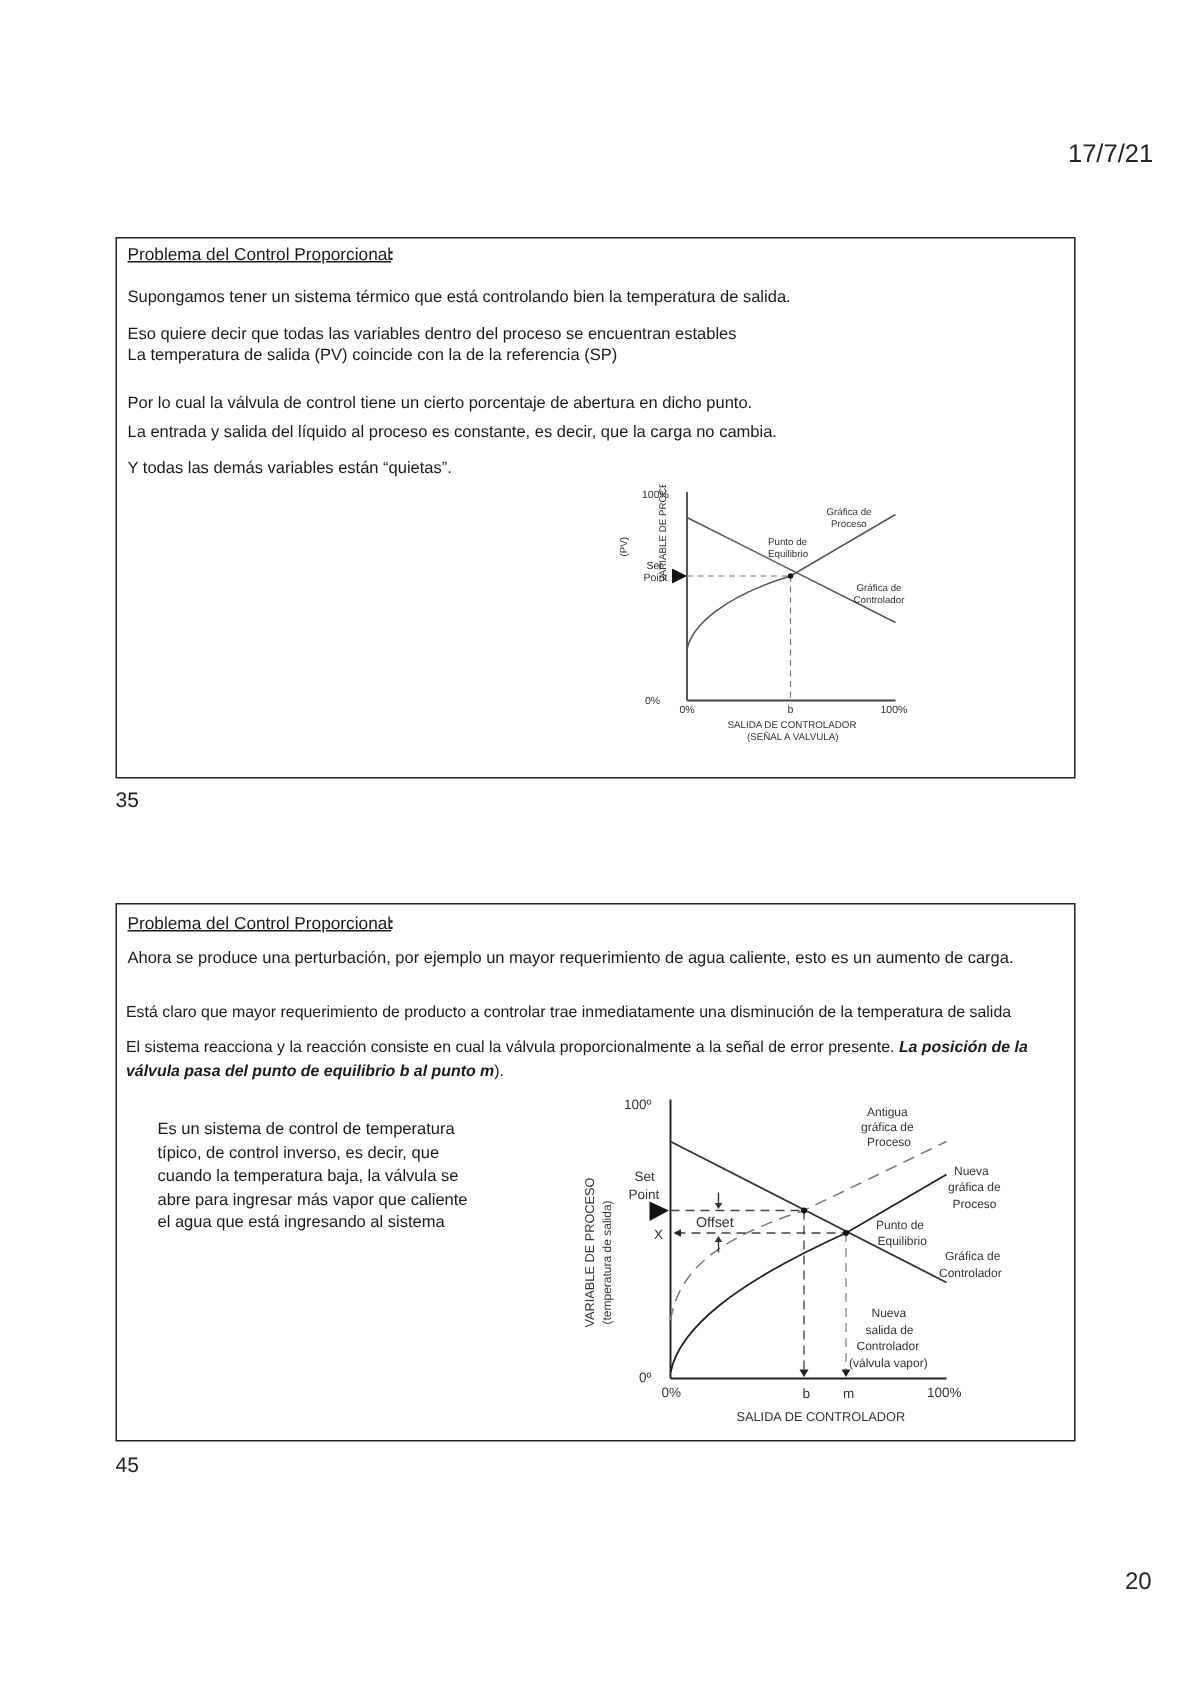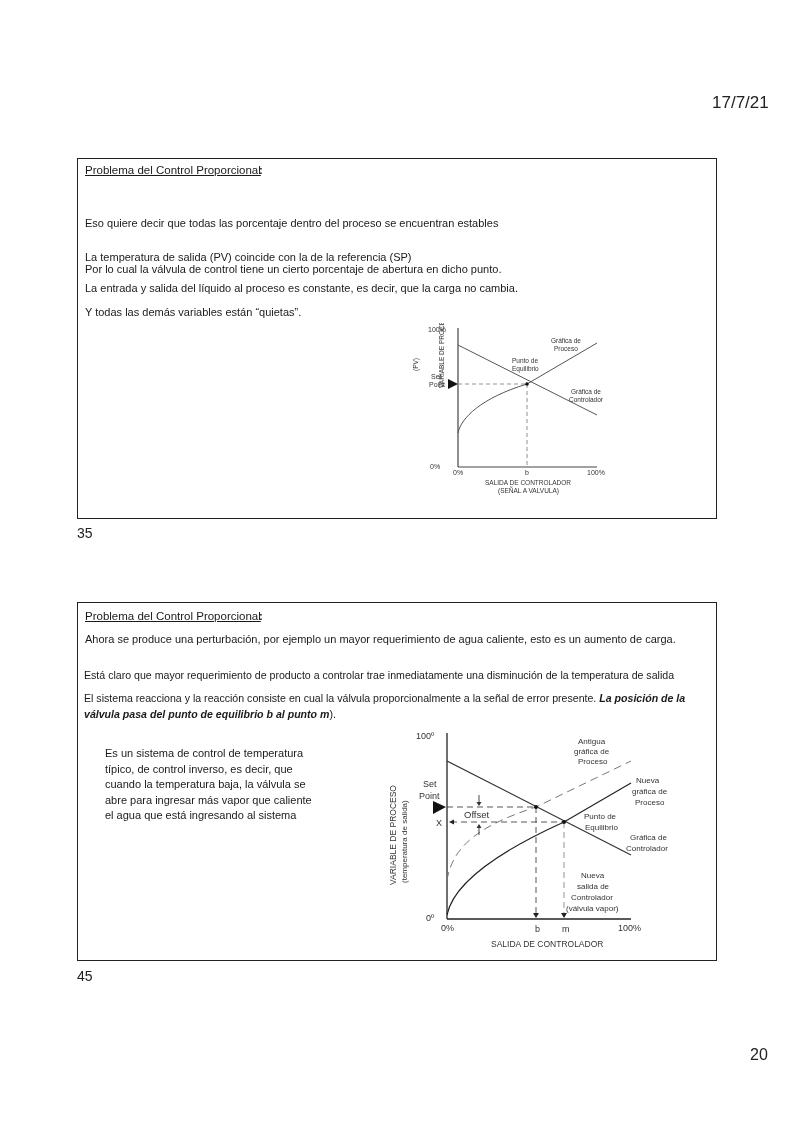--- a/index.html
+++ b/index.html
@@ -19,22 +19,23 @@
   svg text { font-family:"Liberation Sans", sans-serif; fill:#333; }
 </style>
 </head>
 <body>
 
 <div class="hdr-date">17/7/21</div>
 
 <div class="slide s1">
   <div class="title" style="left:7px; top:5px;"><span>Problema del Control Proporcional</span></div>
   <span style="position:absolute; left:181px; top:5px; font-size:11.5px; font-weight:bold;">:</span>
-  <div class="para" style="left:7px; top:58px;">Eso quiere decir que todas las porcentaje dentro del proceso se encuentran estables</div>
-  <div class="para" style="left:7px; top:92px;">La temperatura de salida (PV) coincide con la de la referencia (SP)</div>
+  <div class="para" style="left:7px; top:33px;">Supongamos tener un sistema térmico que está controlando bien la temperatura de salida.</div>
+  <div class="para" style="left:7px; top:58px;">Eso quiere decir que todas las variables dentro del proceso se encuentran estables</div>
+  <div class="para" style="left:7px; top:72px;">La temperatura de salida (PV) coincide con la de la referencia (SP)</div>
   <div class="para" style="left:7px; top:104px;">Por lo cual la válvula de control tiene un cierto porcentaje de abertura en dicho punto.</div>
   <div class="para" style="left:7px; top:123px;">La entrada y salida del líquido al proceso es constante, es decir, que la carga no cambia.</div>
   <div class="para" style="left:7px; top:147px;">Y todas las demás variables están “quietas”.</div>
 
   <svg style="position:absolute; left:323px; top:164px;" width="230" height="180">
     <text x="3" y="95" font-size="6.5" transform="rotate(-90 8 60)">VARIABLE DE PROCESO</text>
     <text x="32" y="57" font-size="6.5" transform="rotate(-90 20 60)">(PV)</text>
     <text x="27" y="9" font-size="7">100%</text>
     <text x="29" y="146" font-size="7">0%</text>
     <line x1="57" y1="5" x2="57" y2="144" stroke="#444" stroke-width="1.2"></line>

